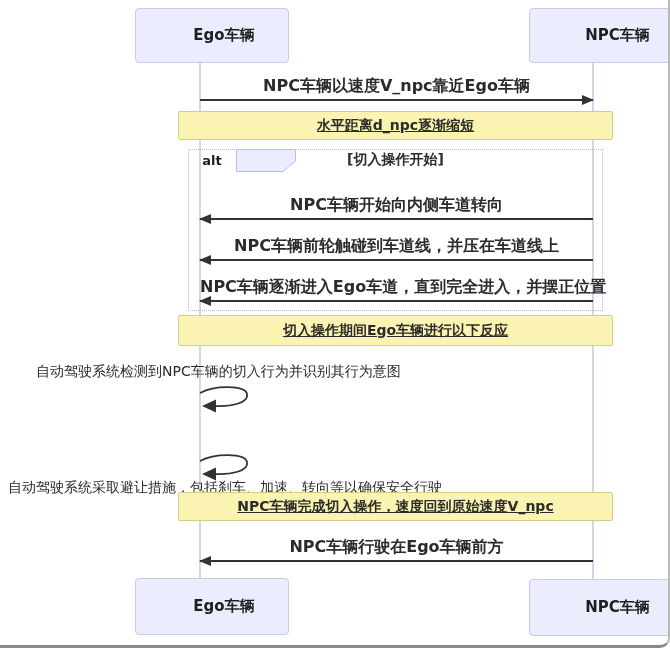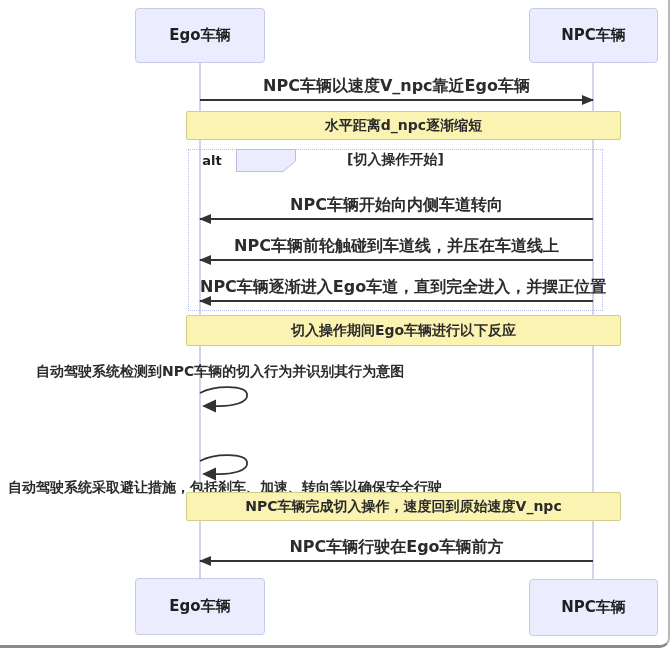--- a/index.html
+++ b/index.html
@@ -7,41 +7,41 @@
     position:relative;width:670px;height:648px;box-sizing:border-box;
     background:#ffffff;overflow:hidden;
     border-right:2px solid #b9b9b9;border-bottom:3px solid #8a8a8a;
     border-bottom-right-radius:10px;
     font-family:"DejaVu Sans","Liberation Sans",sans-serif;color:#2b2b2b;
   }
   .lifeline{position:absolute;width:2px;background:#d5d5ea;}
   .actor{
     position:absolute;background:#ececff;border:1px solid #c9c9e8;border-radius:4px;
     display:flex;align-items:center;justify-content:center;
-    font-size:15px;font-weight:600;color:#1f1f1f;
+    font-size:15px;font-weight:600;color:#1f1f1f;padding-left:24px;
   }
   .note{
-    position:absolute;left:186px;width:435px;background:#faf3b1;border:1.5px solid #d3cd8b;
+    position:absolute;left:178px;width:435px;background:#faf3b1;border:1.5px solid #d3cd8b;
     display:flex;align-items:center;justify-content:center;
-    font-size:14px;font-weight:600;color:#2b2b2b;border-radius:2px;box-sizing:border-box;
+    font-size:14px;font-weight:600;color:#2b2b2b;border-radius:2px;box-sizing:border-box;text-decoration:underline;
   }
   .msg{position:absolute;left:200px;width:393px;}
   .msg-text{font-size:16px;font-weight:600;text-align:center;white-space:nowrap;height:16px;line-height:16px;}
   .msg-line{position:relative;height:2px;background:#333;margin-top:5px;}
   .head-right{position:absolute;right:-1px;top:-4px;width:0;height:0;
     border-left:12px solid #333;border-top:5px solid transparent;border-bottom:5px solid transparent;}
   .head-left{position:absolute;left:-1px;top:-4px;width:0;height:0;
     border-right:12px solid #333;border-top:5px solid transparent;border-bottom:5px solid transparent;}
   .alt-frame{position:absolute;left:188px;top:149px;width:415px;height:162px;border:1px dotted #bcbce0;box-sizing:border-box;}
   .alt-label{position:absolute;left:188px;top:149px;width:60px;height:23px;padding-left:48px;}
   .alt-label-text{position:absolute;left:0;top:1px;width:48px;text-align:center;
     font-size:13px;font-weight:700;color:#1f1f1f;line-height:21px;}
   .alt-cond{position:absolute;left:188px;top:151px;width:415px;text-align:center;
     font-size:14px;font-weight:700;white-space:nowrap;}
-  .self-text{position:absolute;font-size:14px;font-weight:700;white-space:nowrap;}
+  .self-text{position:absolute;font-size:14px;font-weight:400;white-space:nowrap;}
   .self-loop{position:absolute;left:197px;width:62px;height:30px;}
 </style>
 </head>
 <body>
 
 <div class="canvas">
 
   <div class="lifeline" style="left:199px;top:61px;height:517px;"></div>
   <div class="lifeline" style="left:592px;top:61px;height:518px;"></div>
 

